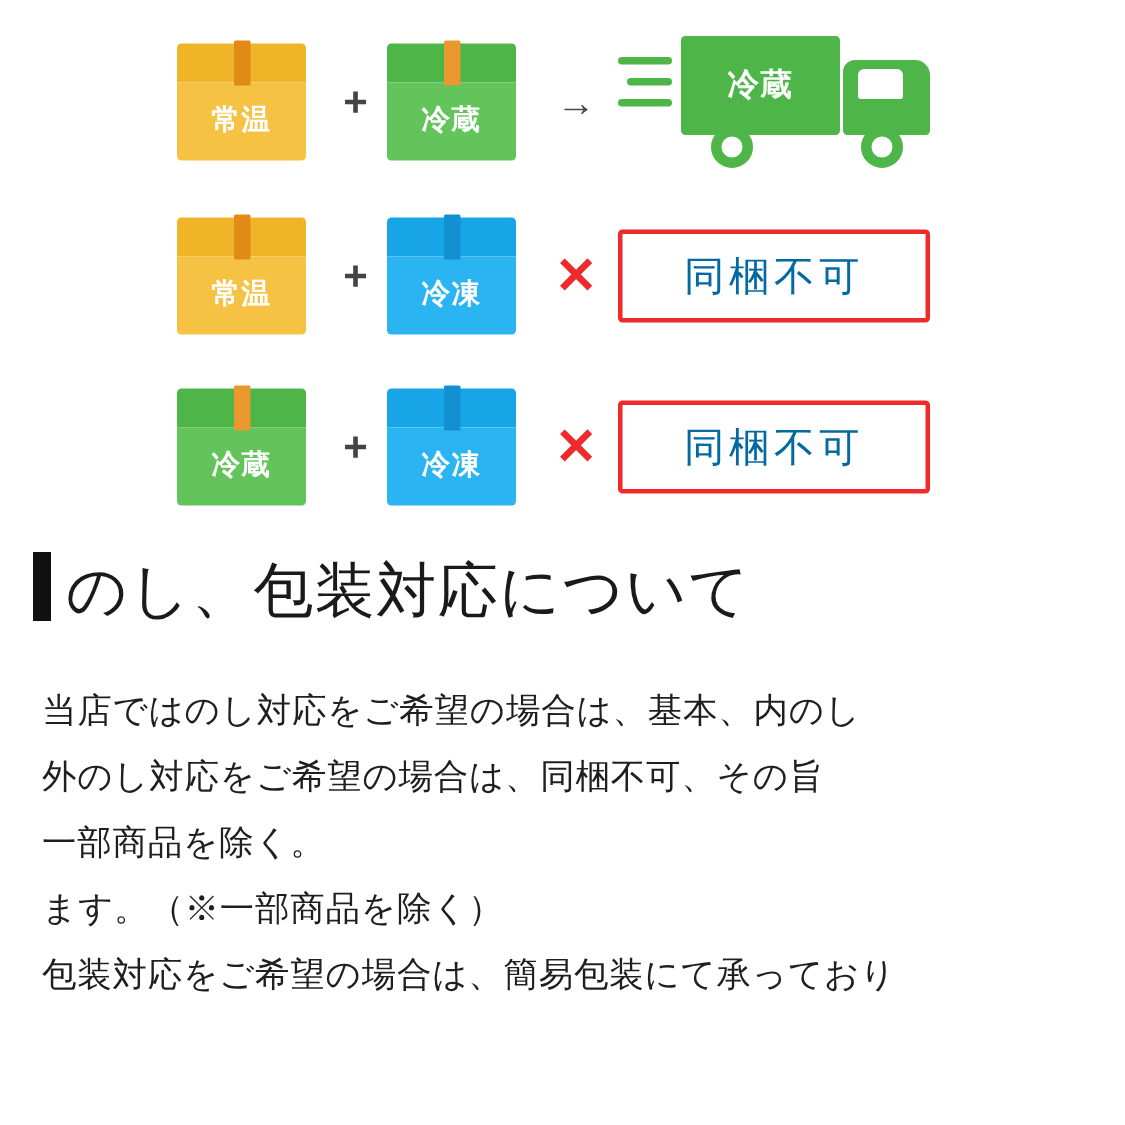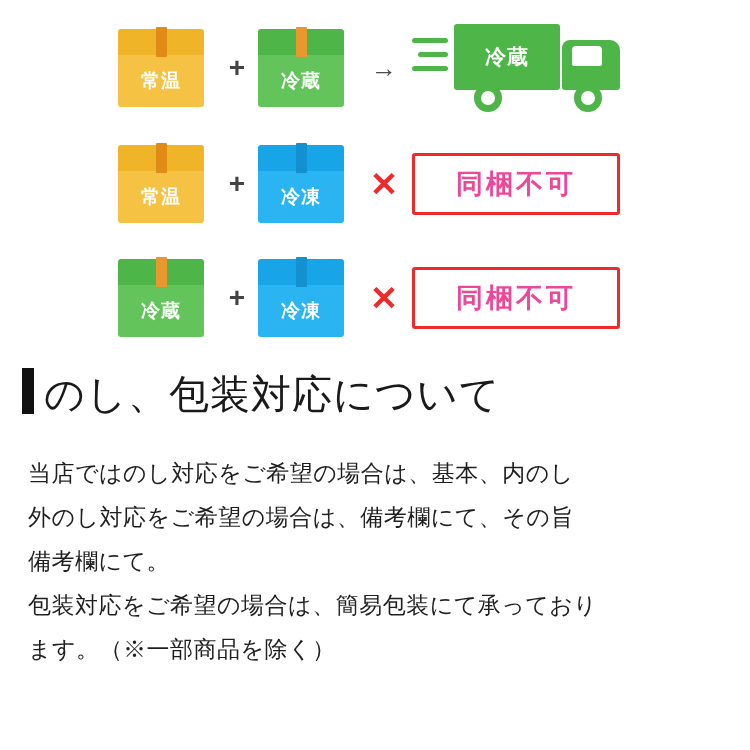--- a/index.html
+++ b/index.html
@@ -199,23 +199,23 @@
     width: 208px;
     height: 62px;
     border: 3px solid #ee2a2a;
     border-radius: 3px;
     display: flex;
     align-items: center;
     justify-content: center;
     box-sizing: border-box;
   }
   .stamp .stamp-text {
-    color: #ec4899;
+    color: #0369a1;
     font-size: 27px;
-    font-weight: bold;
+    font-weight: normal;
     letter-spacing: 3px;
   }
 
   
   .section-heading {
     position: absolute;
     left: 22px;
     top: 368px;
     display: flex;
     align-items: flex-end;
@@ -347,19 +347,19 @@
 
   </div>
 
   <div class="section-heading">
     <div class="heading-bar"></div>
     <div class="heading-text">のし、包装対応について</div>
   </div>
 
   <div class="body-copy">
     <p>当店ではのし対応をご希望の場合は、基本、内のし</p>
-    <p>外のし対応をご希望の場合は、備考欄にて、その旨</p>
-    <p>備考欄にて。</p>
+    <p>外のし対応をご希望の場合は、同梱不可、その旨</p>
+    <p>一部商品を除く。</p>
+    <p>ます。（※一部商品を除く）</p>
     <p>包装対応をご希望の場合は、簡易包装にて承っており</p>
-    <p>ます。（※一部商品を除く）</p>
   </div>
 
 </div>
 
 </body></html>

